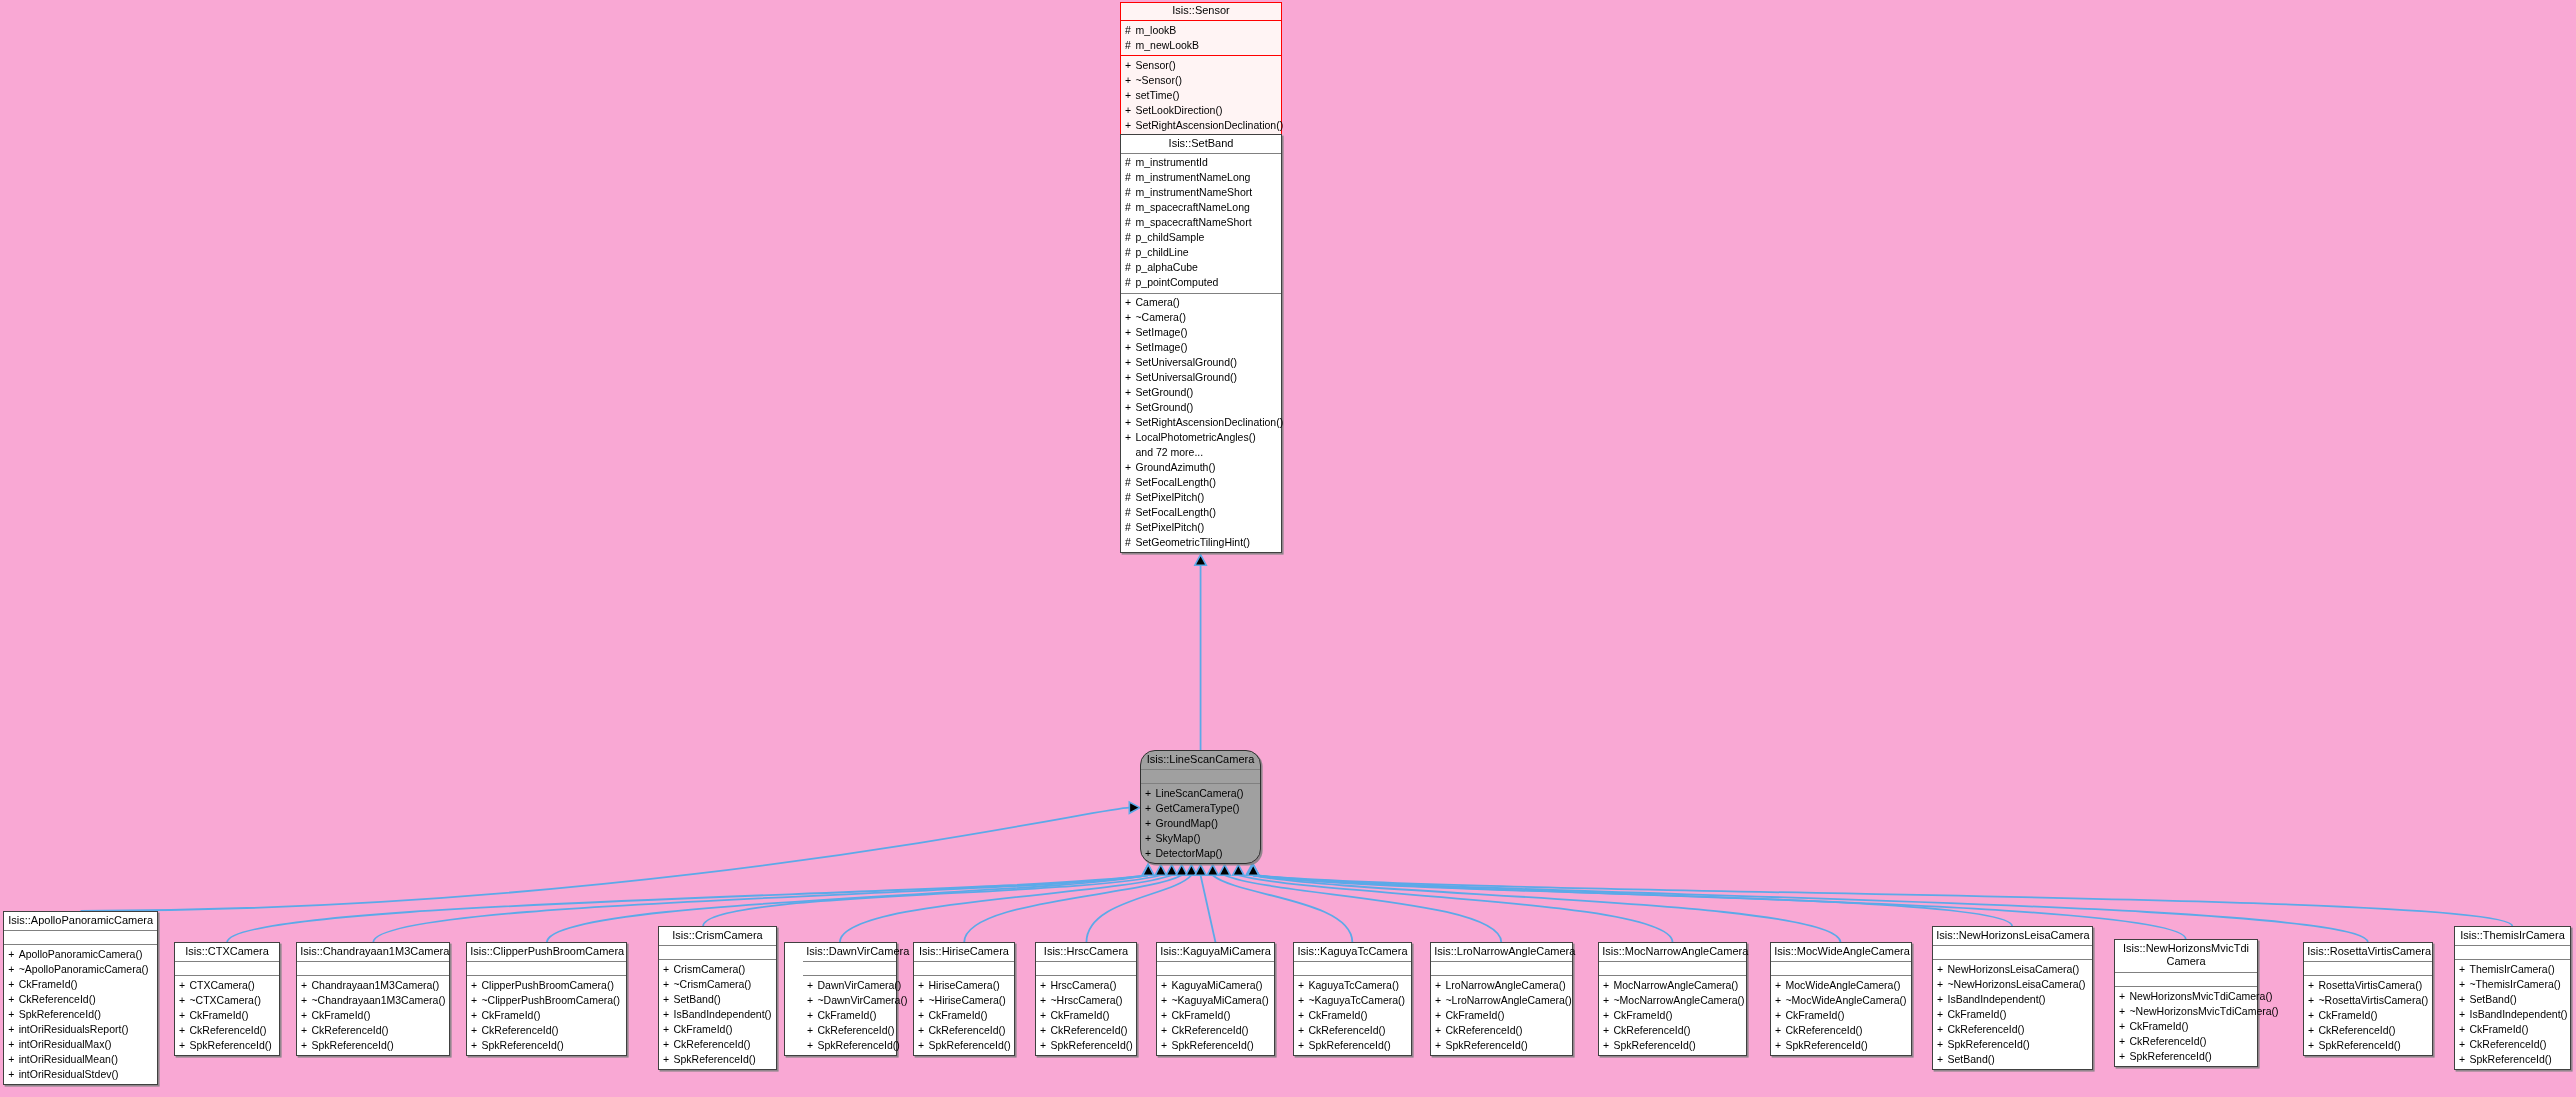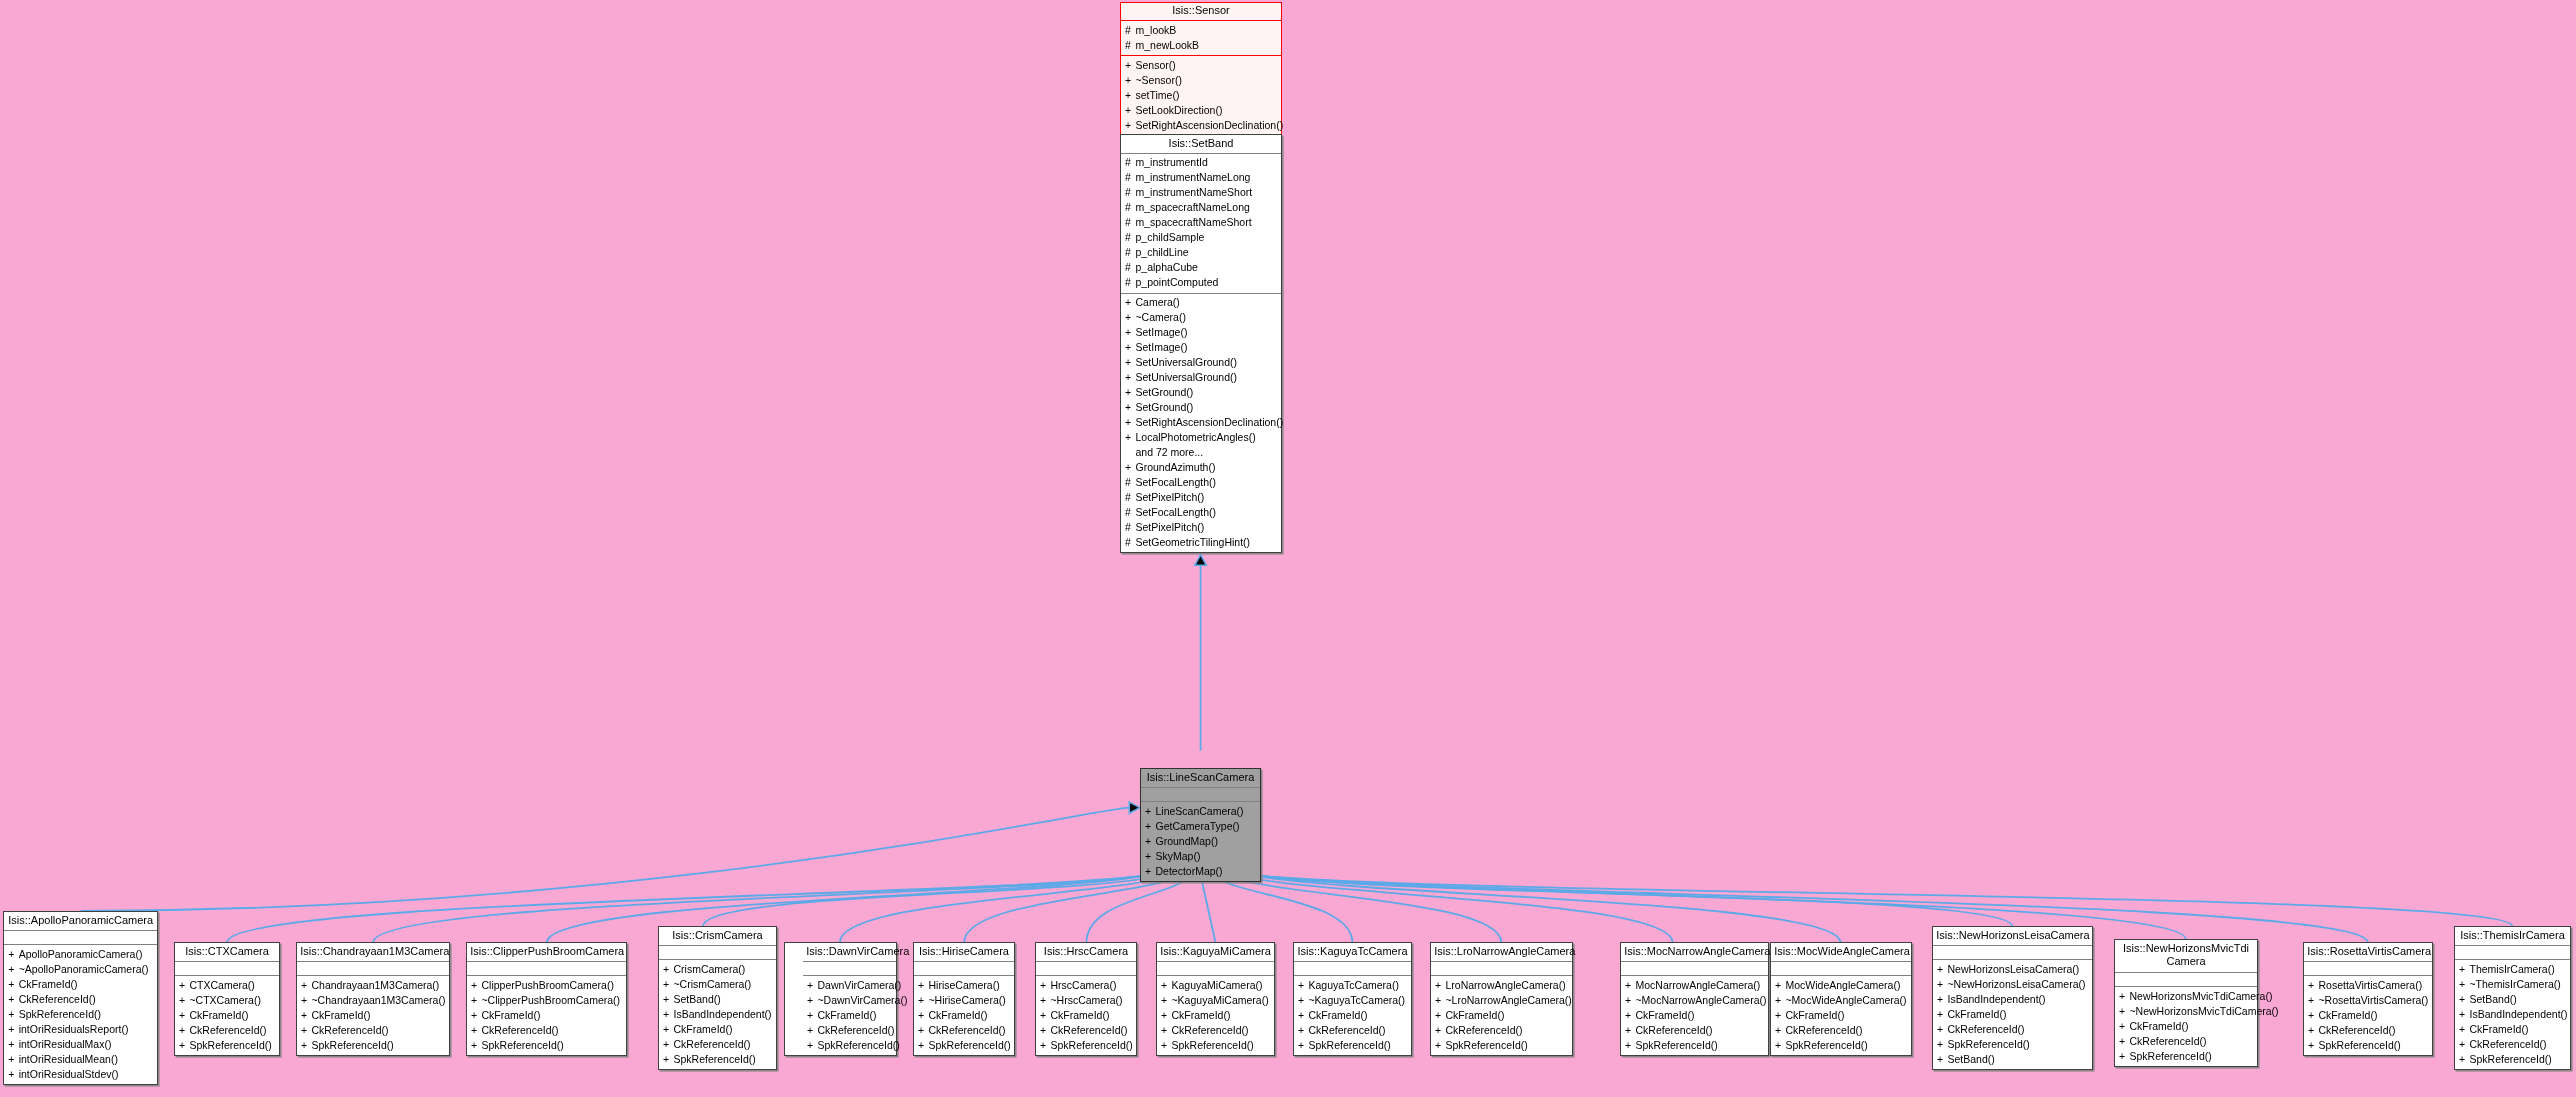--- a/index.html
+++ b/index.html
@@ -172,21 +172,21 @@
           <div class="uml-row"><span class="uml-vis">+</span><span>LocalPhotometricAngles()</span></div>
           <div class="uml-row more"><span class="uml-vis"></span><span>and 72 more...</span></div>
           <div class="uml-row"><span class="uml-vis">+</span><span>GroundAzimuth()</span></div>
           <div class="uml-row"><span class="uml-vis">#</span><span>SetFocalLength()</span></div>
           <div class="uml-row"><span class="uml-vis">#</span><span>SetPixelPitch()</span></div>
           <div class="uml-row"><span class="uml-vis">#</span><span>SetFocalLength()</span></div>
           <div class="uml-row"><span class="uml-vis">#</span><span>SetPixelPitch()</span></div>
           <div class="uml-row"><span class="uml-vis">#</span><span>SetGeometricTilingHint()</span></div>
         </div>
       </div>
-      <div class="uml-box highlight" style="left: 1140px; top: 768px; width: 121px;">
+      <div class="uml-box highlight" style="left: 1140px; top: 750px; width: 121px; border-radius: 15px;">
         <div class="uml-title">Isis::LineScanCamera</div>
         <div class="uml-sep"></div>
         <div class="uml-compartment empty"></div>
         <div class="uml-sep"></div>
         <div class="uml-compartment">
           <div class="uml-row"><span class="uml-vis">+</span><span>LineScanCamera()</span></div>
           <div class="uml-row"><span class="uml-vis">+</span><span>GetCameraType()</span></div>
           <div class="uml-row"><span class="uml-vis">+</span><span>GroundMap()</span></div>
           <div class="uml-row"><span class="uml-vis">+</span><span>SkyMap()</span></div>
           <div class="uml-row"><span class="uml-vis">+</span><span>DetectorMap()</span></div>
@@ -334,21 +334,21 @@
         <div class="uml-compartment empty"></div>
         <div class="uml-sep"></div>
         <div class="uml-compartment">
           <div class="uml-row"><span class="uml-vis">+</span><span>LroNarrowAngleCamera()</span></div>
           <div class="uml-row"><span class="uml-vis">+</span><span>~LroNarrowAngleCamera()</span></div>
           <div class="uml-row"><span class="uml-vis">+</span><span>CkFrameId()</span></div>
           <div class="uml-row"><span class="uml-vis">+</span><span>CkReferenceId()</span></div>
           <div class="uml-row"><span class="uml-vis">+</span><span>SpkReferenceId()</span></div>
         </div>
       </div>
-      <div class="uml-box" style="left: 1598px; top: 942px; width: 149px; margin-left: 22px;">
+      <div class="uml-box" style="left: 1598px; top: 942px; width: 149px;">
         <div class="uml-title">Isis::MocNarrowAngleCamera</div>
         <div class="uml-sep"></div>
         <div class="uml-compartment empty"></div>
         <div class="uml-sep"></div>
         <div class="uml-compartment">
           <div class="uml-row"><span class="uml-vis">+</span><span>MocNarrowAngleCamera()</span></div>
           <div class="uml-row"><span class="uml-vis">+</span><span>~MocNarrowAngleCamera()</span></div>
           <div class="uml-row"><span class="uml-vis">+</span><span>CkFrameId()</span></div>
           <div class="uml-row"><span class="uml-vis">+</span><span>CkReferenceId()</span></div>
           <div class="uml-row"><span class="uml-vis">+</span><span>SpkReferenceId()</span></div>

